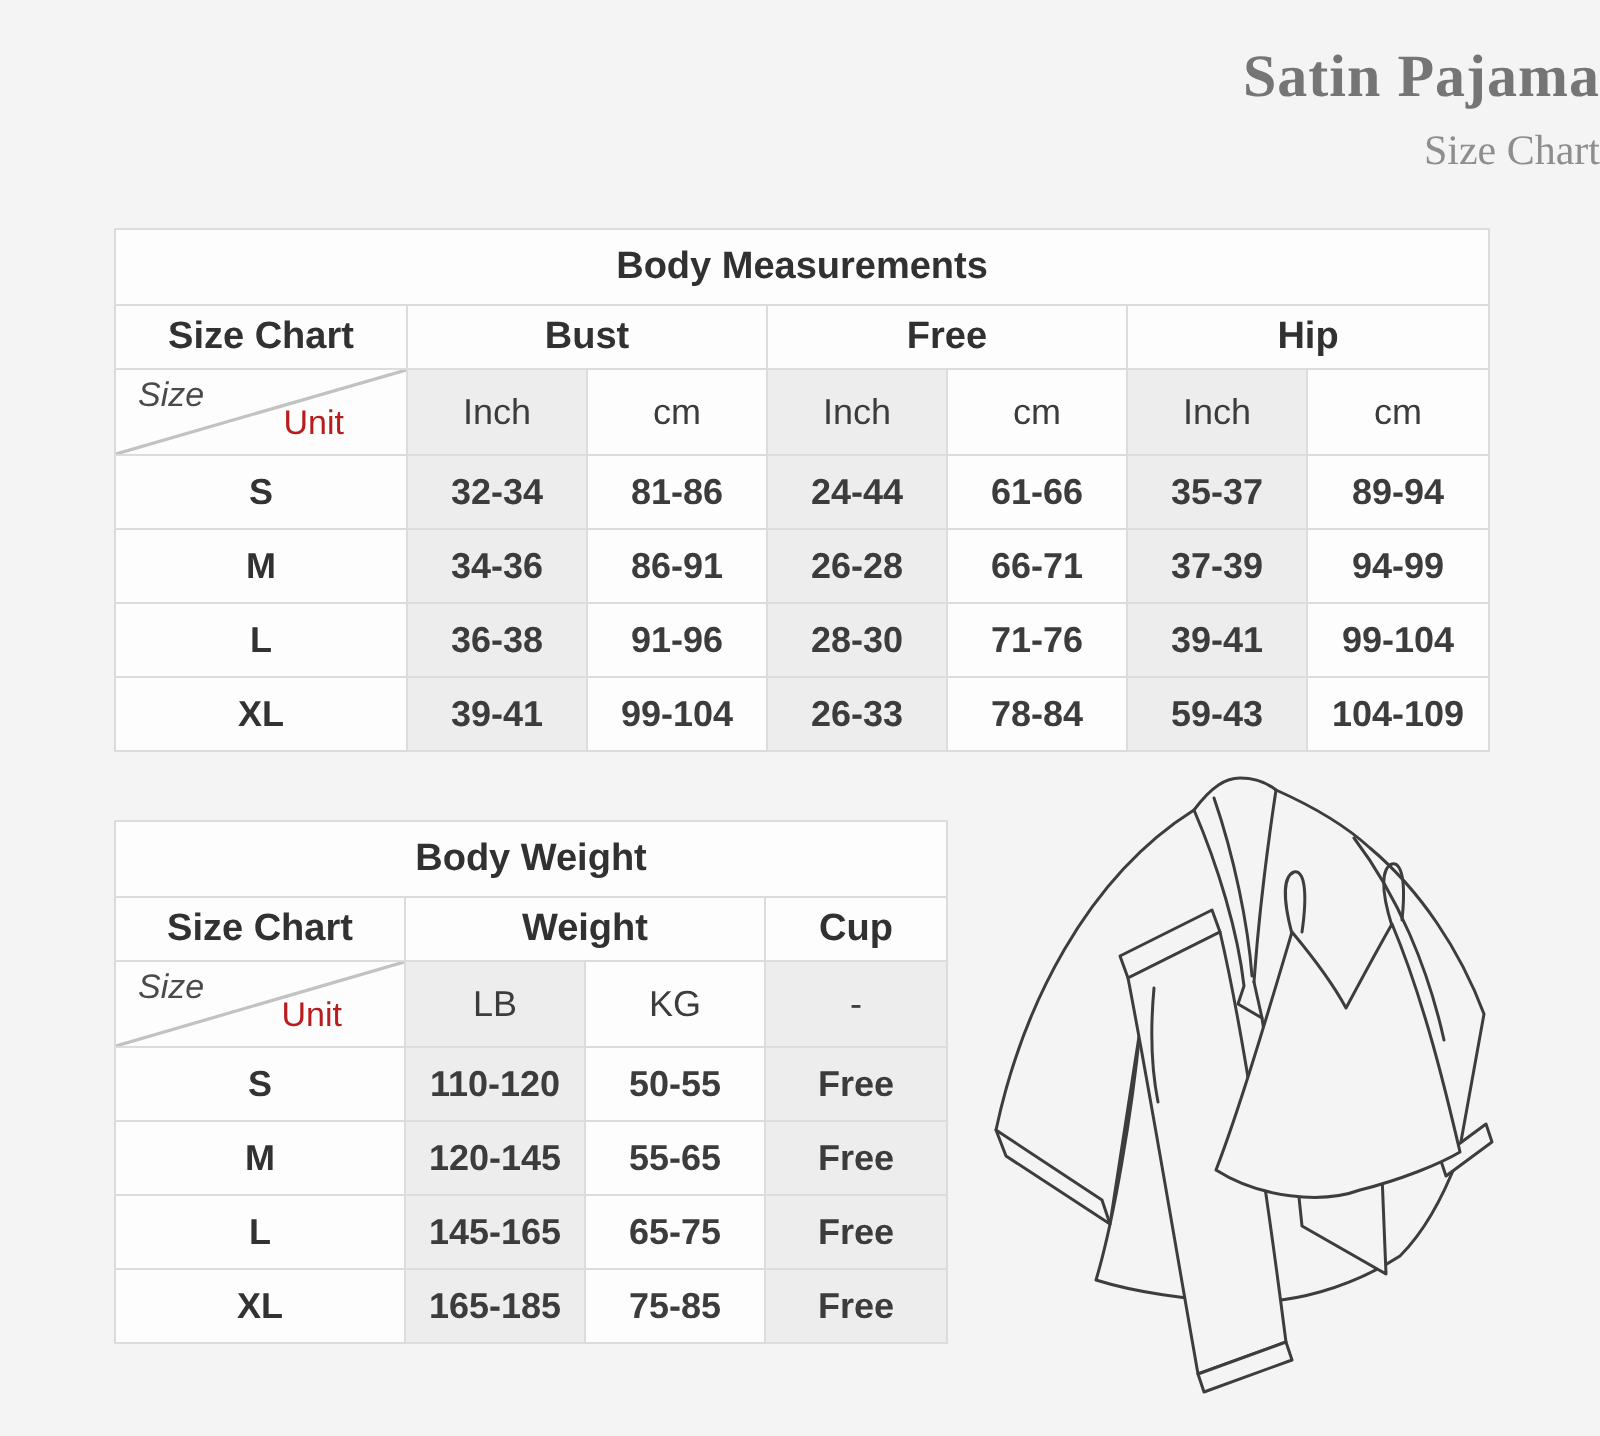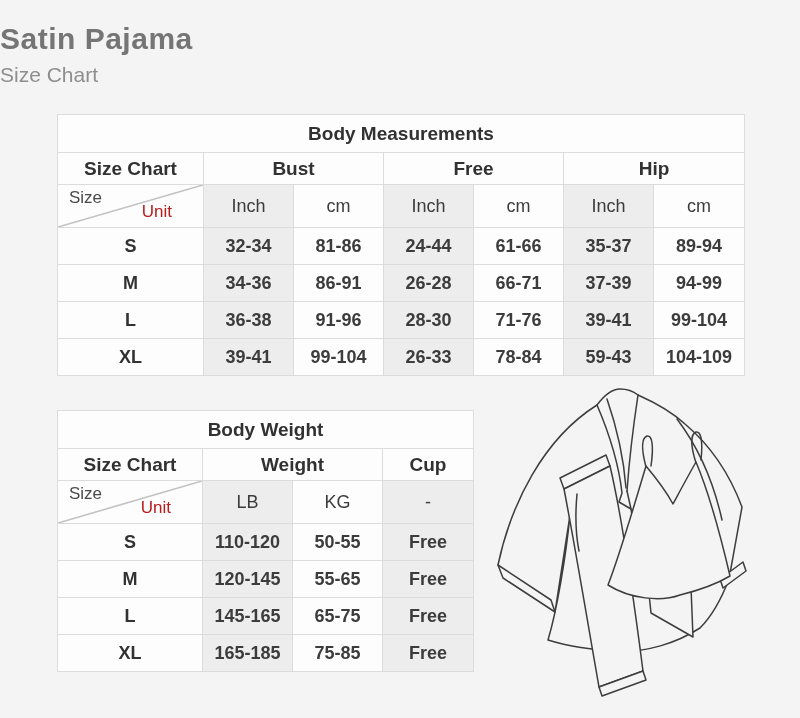--- a/index.html
+++ b/index.html
@@ -1,40 +1,40 @@
 <!DOCTYPE html>
 <html><head>
 <meta charset="utf-8">
 <style>
   html,body{margin:0;padding:0;}
   body{
     width:800px;height:718px;position:relative;overflow:hidden;
     background:#f4f4f4;
     font-family:"Liberation Sans",sans-serif;
   }
-  .hdr{position:absolute;top:22px;left:0;width:100%;text-align:left;}
+  .hdr{position:absolute;top:22px;left:0;width:100%;text-align:right;font-family:Liberation Serif, serif;}
   .hdr .title{margin:0;font-size:30px;font-weight:bold;color:#757575;letter-spacing:.5px;}
   .hdr .subtitle{margin:7px 0 0;font-size:21px;font-weight:normal;color:#8e8e8e;}
 
   table{border-collapse:collapse;table-layout:fixed;background:#fdfdfd;border:1px solid #c9c9c9;}
   td,th{border:1px solid #dcdcdc;text-align:center;vertical-align:middle;padding:0;color:#3c3c3c;overflow:hidden;}
   th{font-size:19px;color:#313131;}
   .tbl1{position:absolute;left:57px;top:114px;width:687px;}
   .tbl2{position:absolute;left:57px;top:410px;width:416px;}
   .r-title{height:38px;}
   .r-head{height:32px;}
   .r-unit{height:43px;}
   .r-data{height:37px;}
   .val{font-size:18px;font-weight:bold;}
   .size{font-size:18px;font-weight:bold;color:#323232;}
   .unit{font-size:18px;}
   .gray{background:#ededed;}
   .diag{position:relative;background:#fdfdfd;}
   .diag svg{position:absolute;left:0;top:0;width:100%;height:100%;display:block;}
-  .diag .size-lbl{position:absolute;top:3px;left:11px;font-size:17px;color:#4a4a4a;}
+  .diag .size-lbl{position:absolute;top:3px;left:11px;font-size:17px;color:#4a4a4a;font-style:italic;}
   .diag .unit-lbl{position:absolute;bottom:5px;right:31px;font-size:17px;color:#b91c1c;margin-top:21px;}
   .illus{position:absolute;left:480px;top:388px;width:320px;height:330px;}
 </style>
 </head>
 <body>
 
 <div class="hdr">
   <div class="title">Satin Pajama</div>
   <div class="subtitle">Size Chart</div>
 </div>

